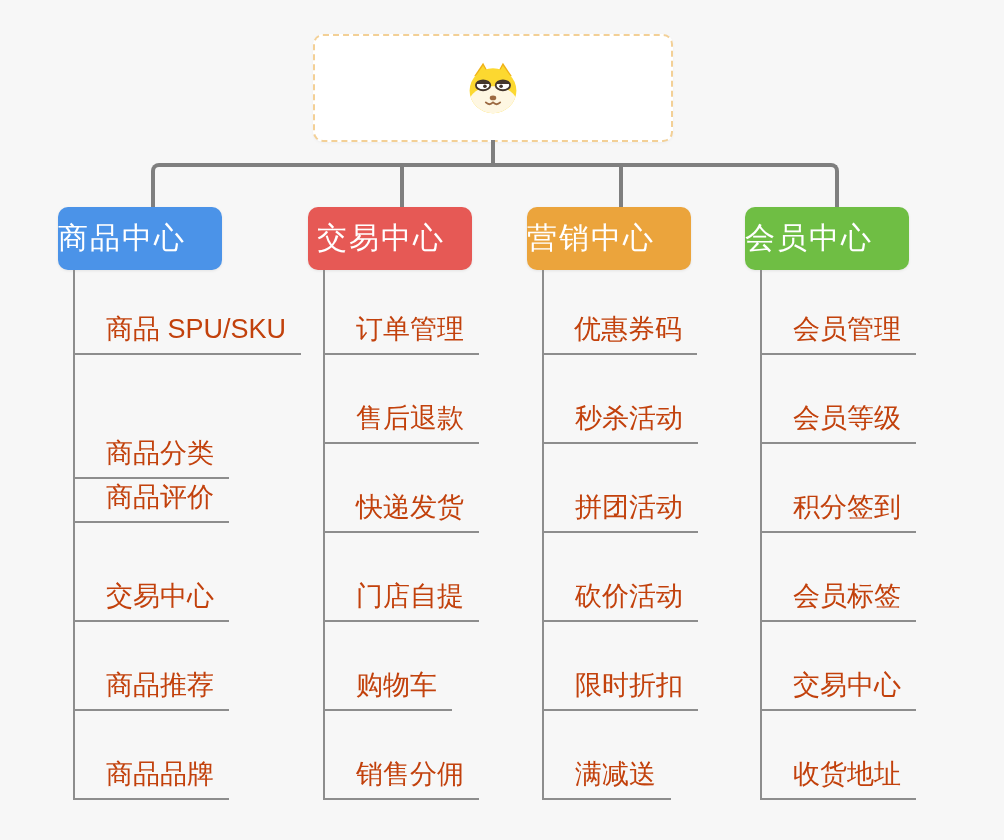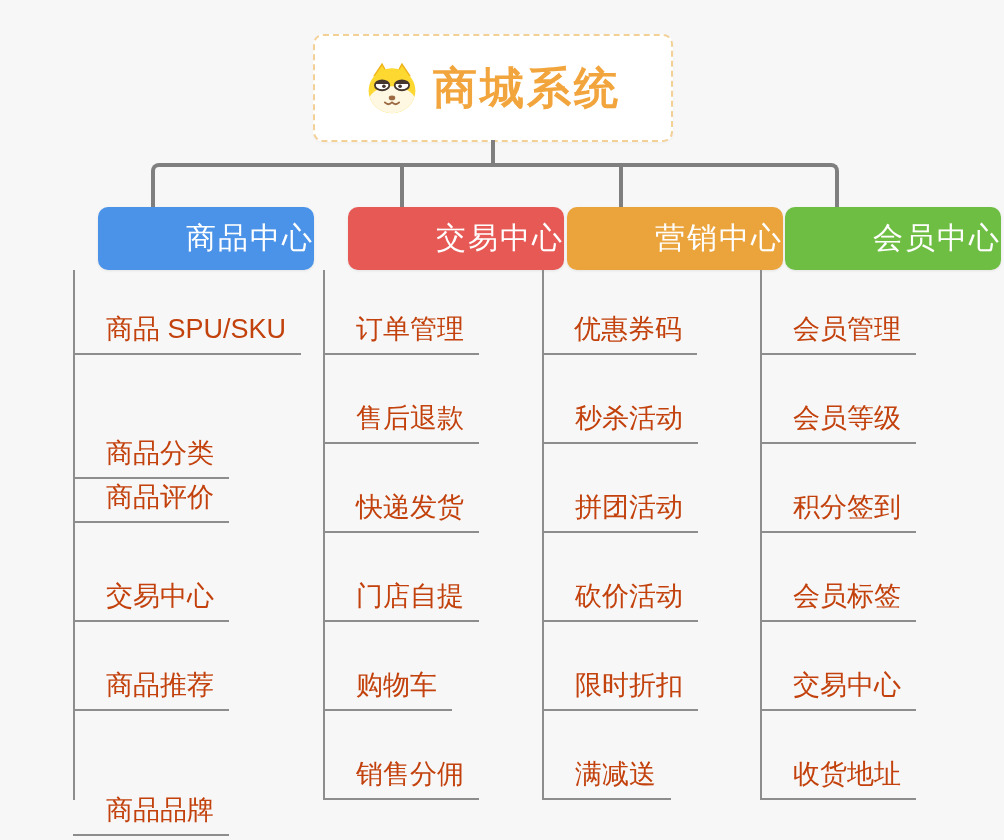--- a/index.html
+++ b/index.html
@@ -41,28 +41,27 @@
     border-radius: 8px 8px 0 0;
   }
   .drop {
     position: absolute; top: 165px;
     width: 4px; height: 44px; background: #7f7f7f;
   }
 
   
   .branch-header {
     position: absolute; top: 207px;
-    width: 216px; height: 63px;
+    width: 164px; height: 63px;
     border-radius: 10px;
     color: #ffffff; font-size: 30px; letter-spacing: 2px;
-    display: flex; align-items: center; justify-content: flex-end;
+    display: flex; align-items: center; justify-content: flex-start;
     white-space: nowrap;
     box-shadow: 0 1px 3px rgba(0,0,0,0.08);
     cursor: default;
-    margin-left: 40px;
   }
 
   
   .branch-column {
     position: absolute; top: 270px;
     height: 530px;
     border-left: 2px solid #8d8d8d;
   }
   .leaf-item {
     position: absolute; left: -2px;
@@ -100,39 +99,38 @@
       <path d="M11.5 26.5 A8 5.5 0 0 1 26.5 26.5 L11.5 26.5 Z" fill="#44362c"></path>
       <circle cx="21" cy="29" r="2" fill="#44362c"></circle>
       <ellipse cx="41" cy="28" rx="8" ry="5.5" fill="#ffffff" stroke="#44362c" stroke-width="2"></ellipse>
       <path d="M33.5 26.5 A8 5.5 0 0 1 48.5 26.5 L33.5 26.5 Z" fill="#44362c"></path>
       <circle cx="39" cy="29" r="2" fill="#44362c"></circle>
     </g>
 
     <ellipse cx="30" cy="42" rx="3.6" ry="2.6" fill="#9c6a42"></ellipse>
     <path d="M22 47 Q26 51 30 47 Q34 51 38 47" stroke="#9c6a42" stroke-width="2" fill="none" stroke-linecap="round"></path>
   </svg>
-  <span class="root-title">商城系统</span>
 </div>
 
 <div class="stem"></div>
 <div class="bus"></div>
 <div class="drop" style="left:400px;"></div>
 <div class="drop" style="left:619px;"></div>
 
 <div id="branches">
     <div class="branch-header" style="left: 58px; background: rgb(75, 147, 232);">
       <span>商品中心</span>
     </div>
     <div class="branch-column" style="left: 73px;">
       <div class="leaf-item" style="top: 44px;">商品 SPU/SKU</div>
       <div class="leaf-item" style="top: 133px; margin-top: 35px;">商品分类</div>
       <div class="leaf-item" style="top: 212px;">商品评价</div>
       <div class="leaf-item" style="top: 311px;">交易中心</div>
       <div class="leaf-item" style="top: 400px;">商品推荐</div>
-      <div class="leaf-item" style="top: 489px; margin-top: 36px;">商品品牌</div>
+      <div class="leaf-item" style="top: 489px;">商品品牌</div>
     </div>
     <div class="branch-header" style="left: 308px; background: rgb(230, 89, 85); padding-left: 9px;">
       <span>交易中心</span>
     </div>
     <div class="branch-column" style="left: 323px;">
       <div class="leaf-item" style="top: 44px;">订单管理</div>
       <div class="leaf-item" style="top: 133px; text-align: right;">售后退款</div>
       <div class="leaf-item" style="top: 222px;">快递发货</div>
       <div class="leaf-item" style="top: 311px;">门店自提</div>
       <div class="leaf-item" style="top: 400px;">购物车</div>

